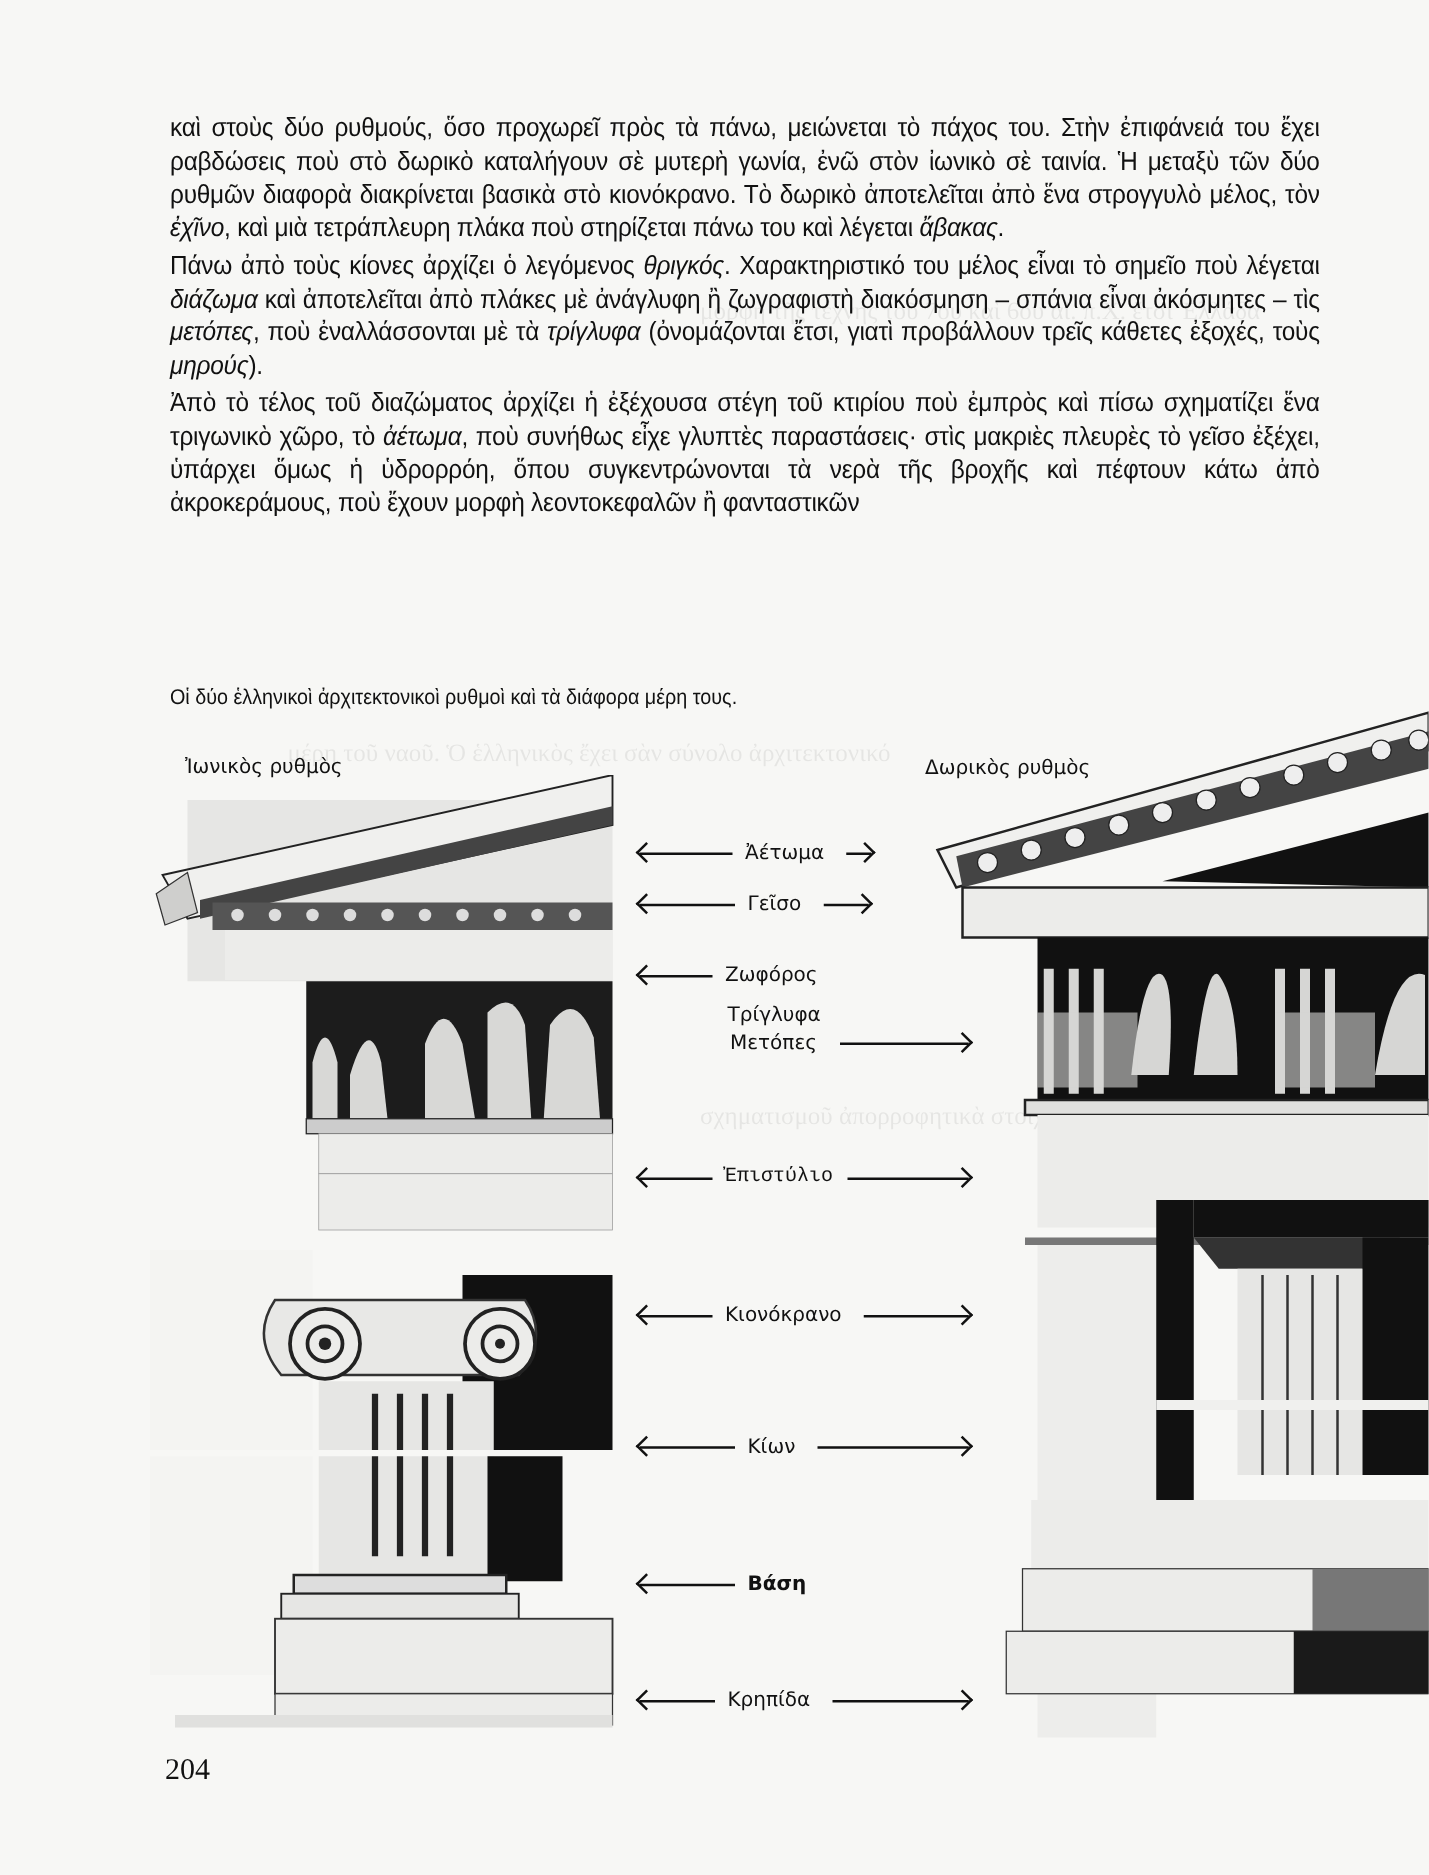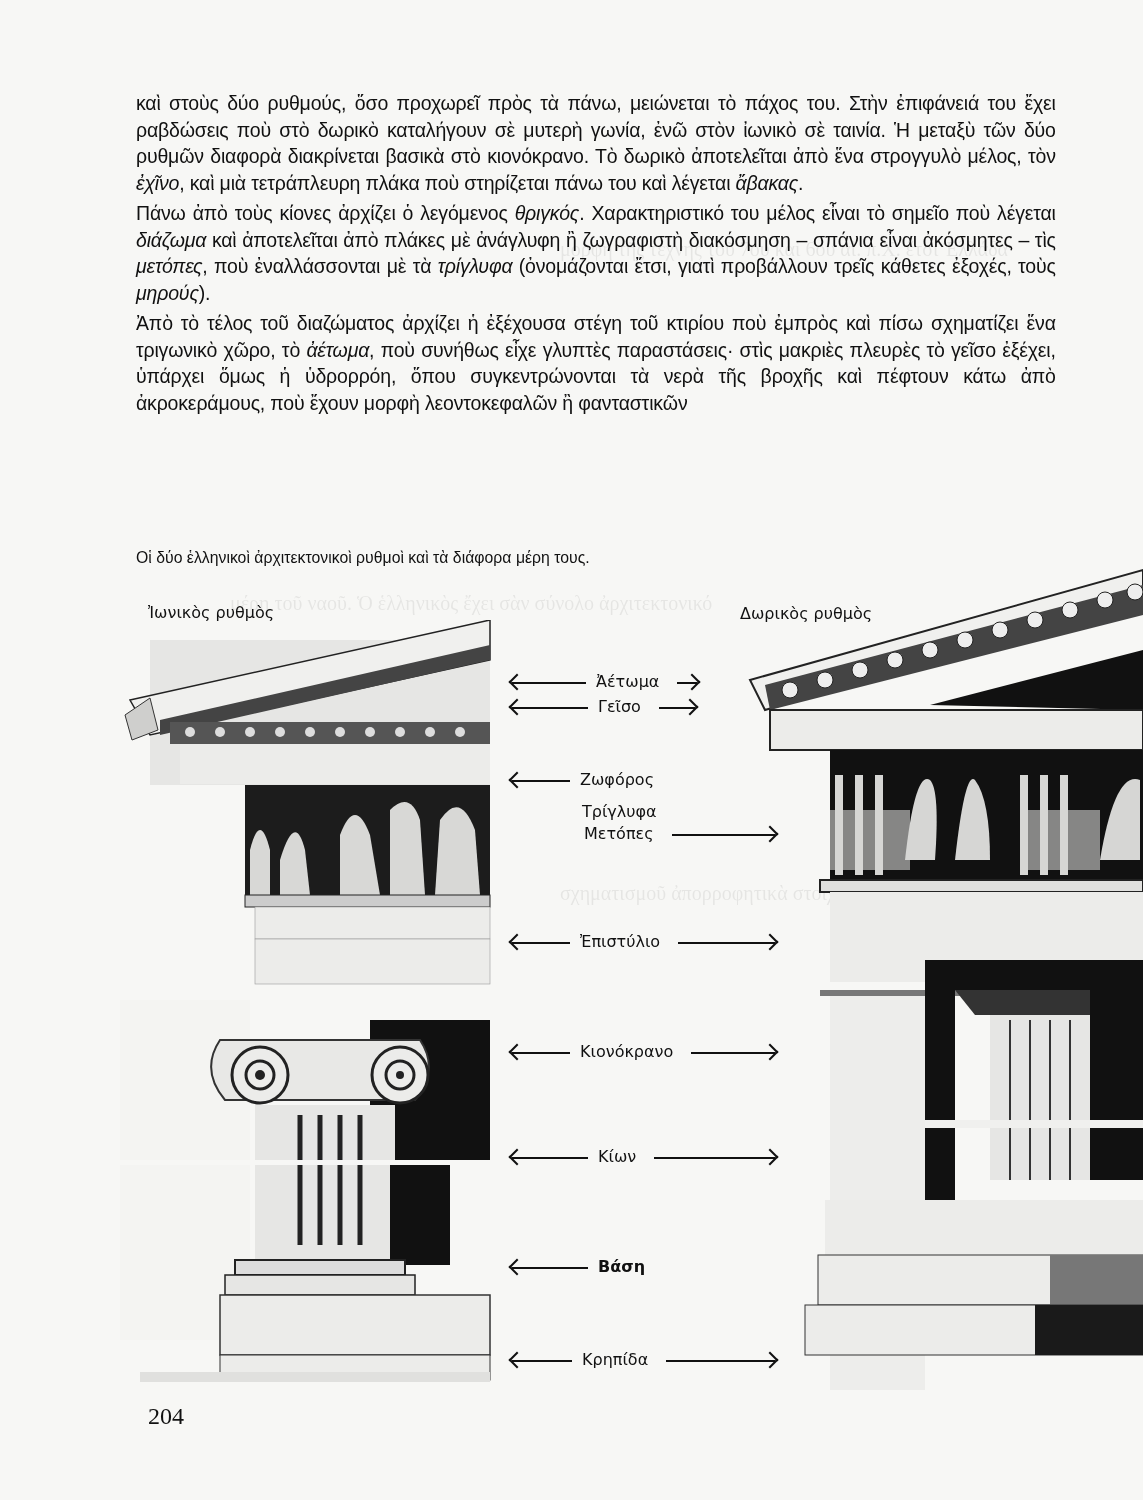--- a/index.html
+++ b/index.html
@@ -41,21 +41,21 @@
     content: ""; position: absolute; left: -1px; top: -6px;
     width: 10px; height: 10px; border-left: 2px solid #111; border-bottom: 2px solid #111;
     transform: rotate(45deg); transform-origin: center;
   }
   .arrow.right::after {
     content: ""; position: absolute; right: -1px; top: -6px;
     width: 10px; height: 10px; border-right: 2px solid #111; border-top: 2px solid #111;
     transform: rotate(45deg);
   }
   .page-number {
-    position: absolute; left: 148px; top: 1403px;
+    position: absolute; left: 132px; top: 1403px;
     font-family: "Liberation Serif", serif; font-size: 24px;
   }
   .illus { position: absolute; }
 </style>
 </head>
 <body>
 
 <div class="ghost" style="left:560px;top:236px;">μορφὴ τῆς τέχνης τοῦ 7ου καὶ 6ου αἰ. π.Χ. ἔτσι Ἑλλάδα</div>
 <div class="ghost" style="left:230px;top:590px;">μέρη τοῦ ναοῦ. Ὁ ἑλληνικὸς ἔχει σὰν σύνολο ἀρχιτεκτονικό</div>
 <div class="ghost" style="left:560px;top:880px;">σχηματισμοῦ ἀπορροφητικὰ στοιχεῖα τοῦ ρυθμοῦ</div>
@@ -190,39 +190,39 @@
 
 <div class="order-title" style="left:148px;top:603px;">Ἰωνικὸς ρυθμὸς</div>
 <div class="order-title" style="left:740px;top:604px;">Δωρικὸς ρυθμὸς</div>
 
 <div id="labels">
     <div class="label-row" style="top: 670px;">
       <div class="arrow left" style="left: 12px; width: 74px;"></div>
       <span class="txt" style="left: 96px;">Ἀέτωμα</span>
       <div class="arrow right" style="left: 177.359px; width: 20px;"></div>
     </div>
-    <div class="label-row" style="top: 695px;">
+    <div class="label-row" style="top: 711px;">
       <div class="arrow left" style="left: 12px; width: 76px;"></div>
       <span class="txt" style="left: 98px;">Γεῖσο</span>
       <div class="arrow right" style="left: 158.906px; width: 36.0938px;"></div>
     </div>
     <div class="label-row" style="top: 768px;">
       <div class="arrow left" style="left: 12px; width: 58px;"></div>
       <span class="txt" style="left: 80px; text-align: center;">Ζωφόρος</span>
     </div>
     <div class="label-row" style="top: 800px;">
       <span class="txt" style="left: 82px;">Τρίγλυφα</span>
     </div>
     <div class="label-row" style="top: 822px;">
       <span class="txt" style="left: 84px;">Μετόπες</span>
       <div class="arrow right" style="left: 171.547px; width: 103.453px;"></div>
     </div>
     <div class="label-row" style="top: 930px;">
       <div class="arrow left" style="left: 12px; width: 58px;"></div>
-      <span class="txt" style="left: 80px;">Ἐπιστύλιο</span>
+      <span class="txt" style="left: 80px; font-family: Liberation Mono, monospace;">Ἐπιστύλιο</span>
       <div class="arrow right" style="left: 178.125px; width: 96.875px;"></div>
     </div>
     <div class="label-row" style="top: 1040px;">
       <div class="arrow left" style="left: 12px; width: 58px;"></div>
       <span class="txt" style="left: 80px;">Κιονόκρανο</span>
       <div class="arrow right" style="left: 191.281px; width: 83.7188px;"></div>
     </div>
     <div class="label-row" style="top: 1145px;">
       <div class="arrow left" style="left: 12px; width: 76px;"></div>
       <span class="txt" style="left: 98px;">Κίων</span>

